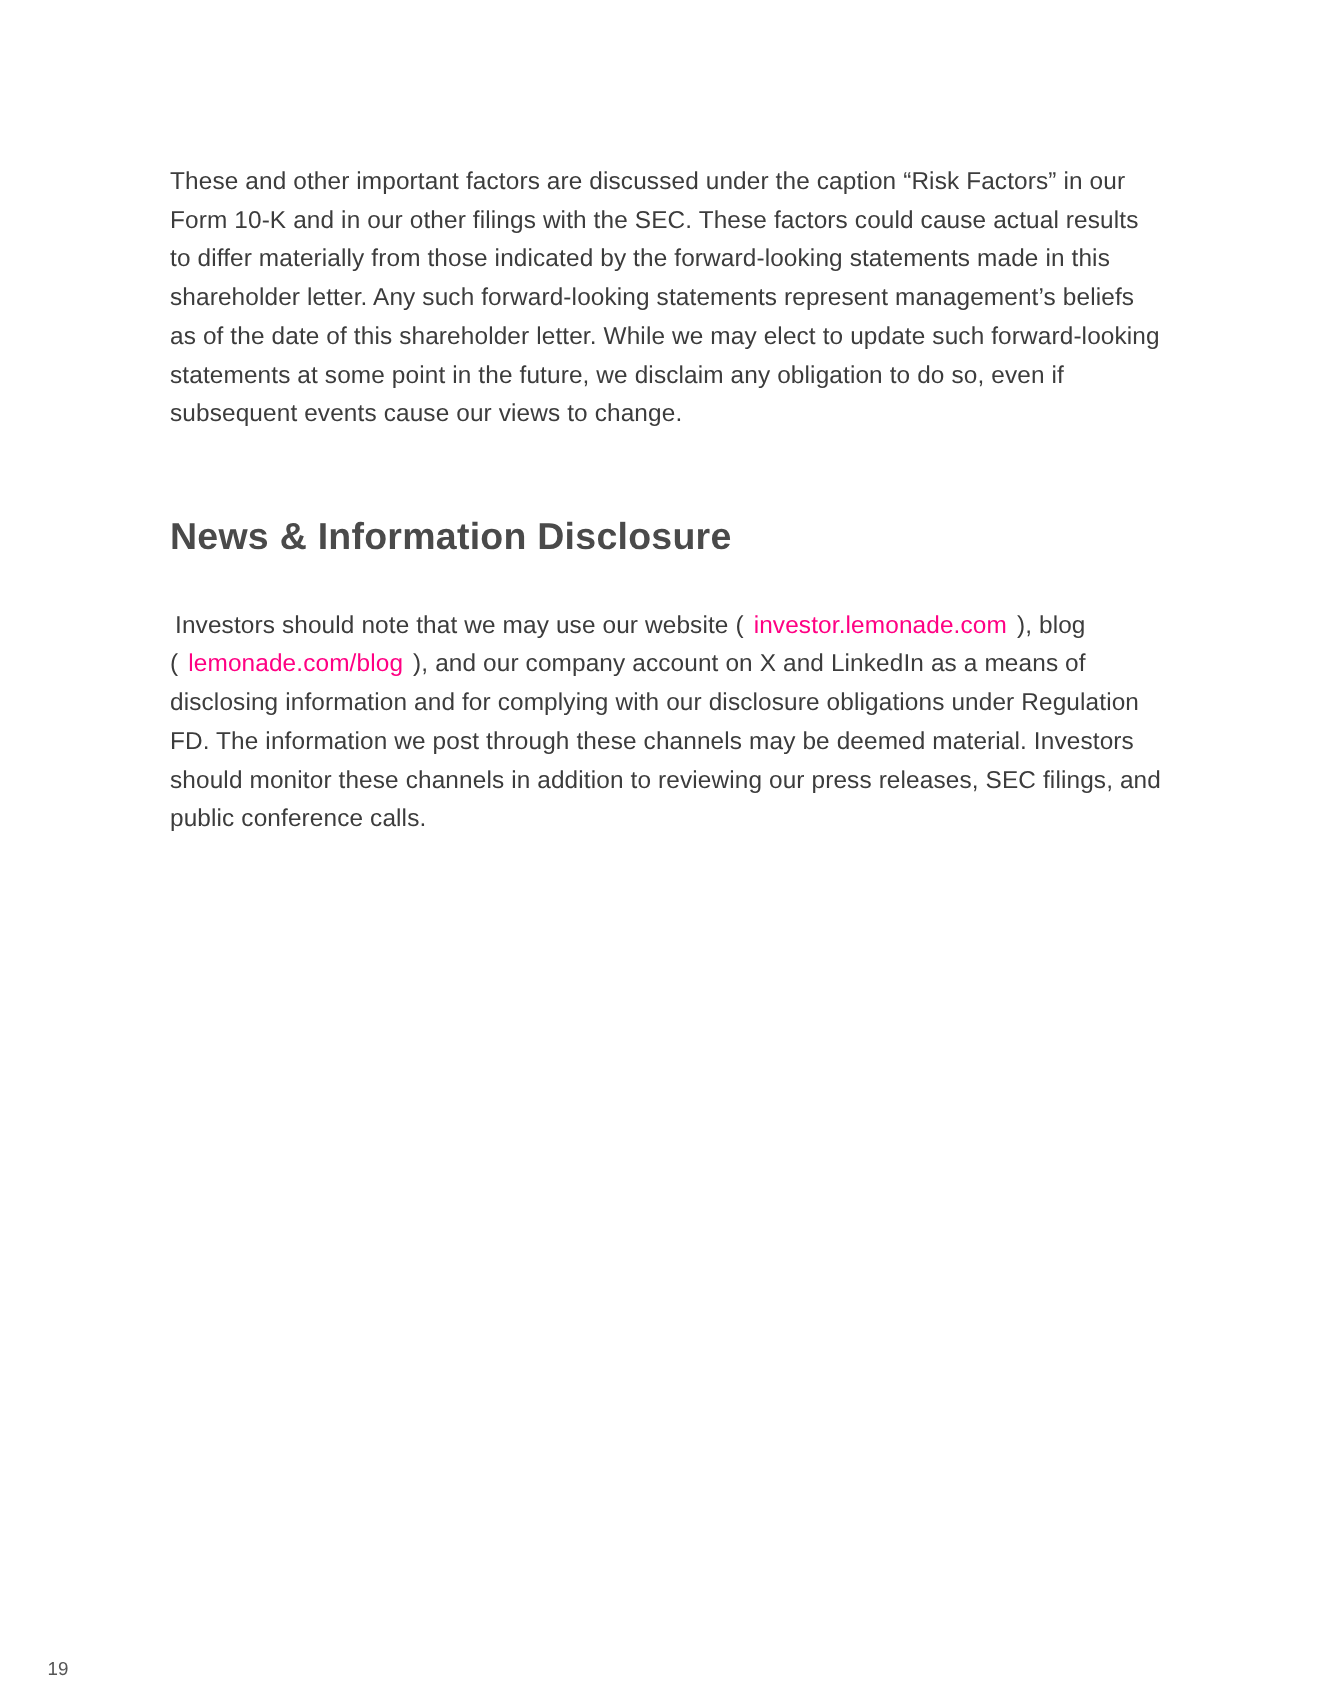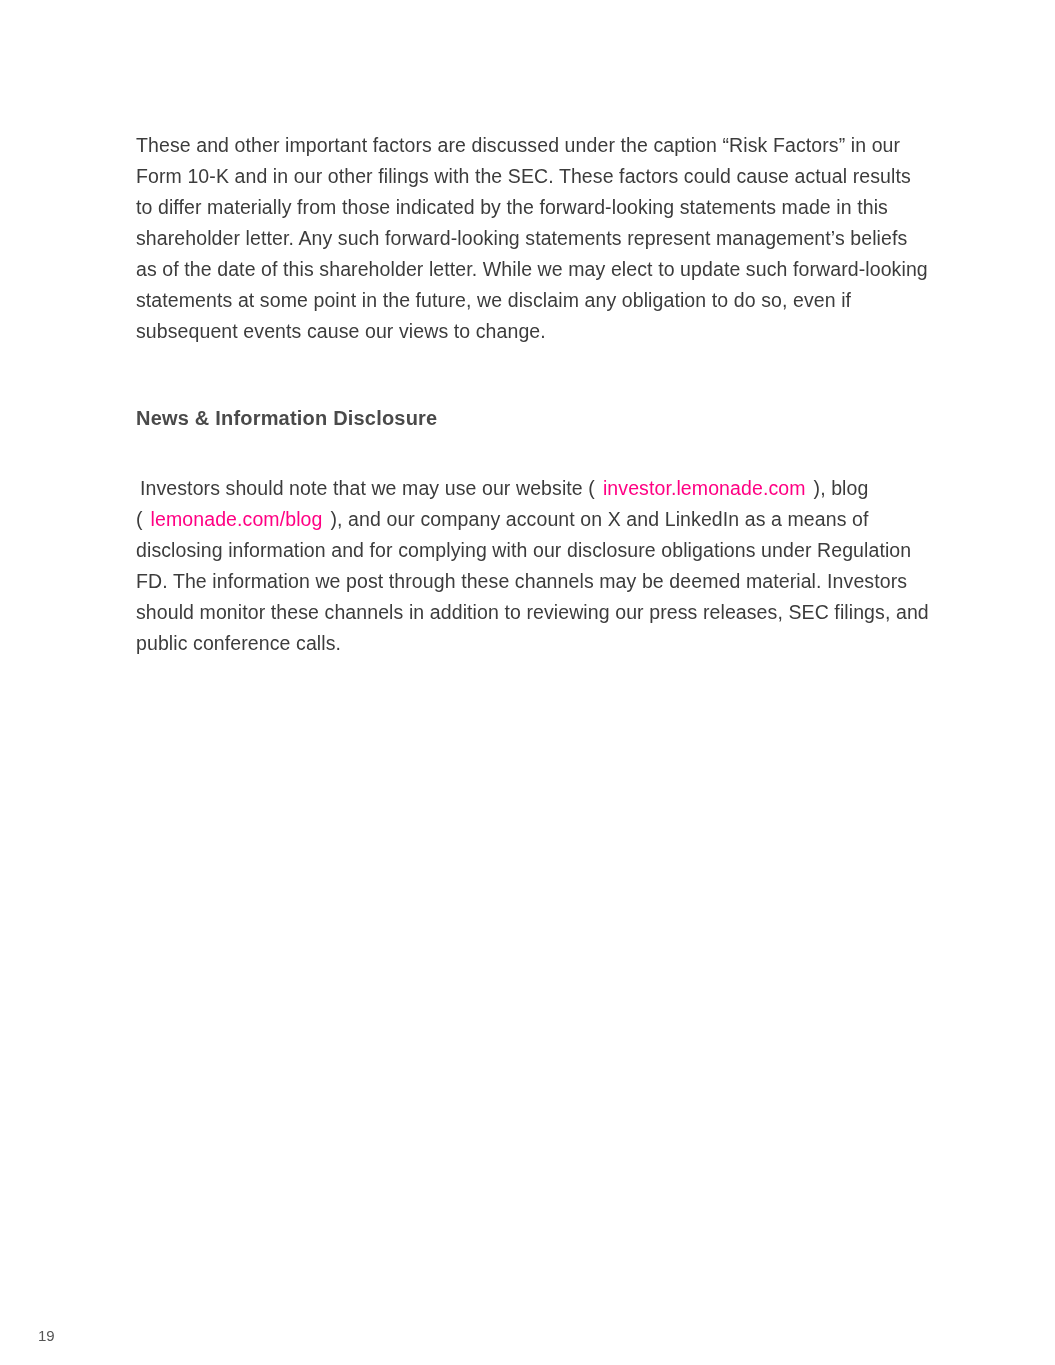--- a/index.html
+++ b/index.html
@@ -31,23 +31,23 @@
 
   .body-text {
     font-size: 19.5px;
     line-height: 31px;
     font-weight: 400;
     color: var(--body-color, #3c3c3c);
     letter-spacing: 0.1px;
   }
 
   .section-heading {
-    margin-top: 44px;
+    margin-top: 56px;
     margin-bottom: 28px;
-    font-size: 20px;
+    font-size: 30px;
     line-height: 38px;
     font-weight: 700;
     color: var(--heading-color, #4a4a4a);
     letter-spacing: 0.2px;
   }
 
   .link {
     color: var(--link-color, #ff0083);
     text-underline-offset: 3px;
     cursor: pointer;

